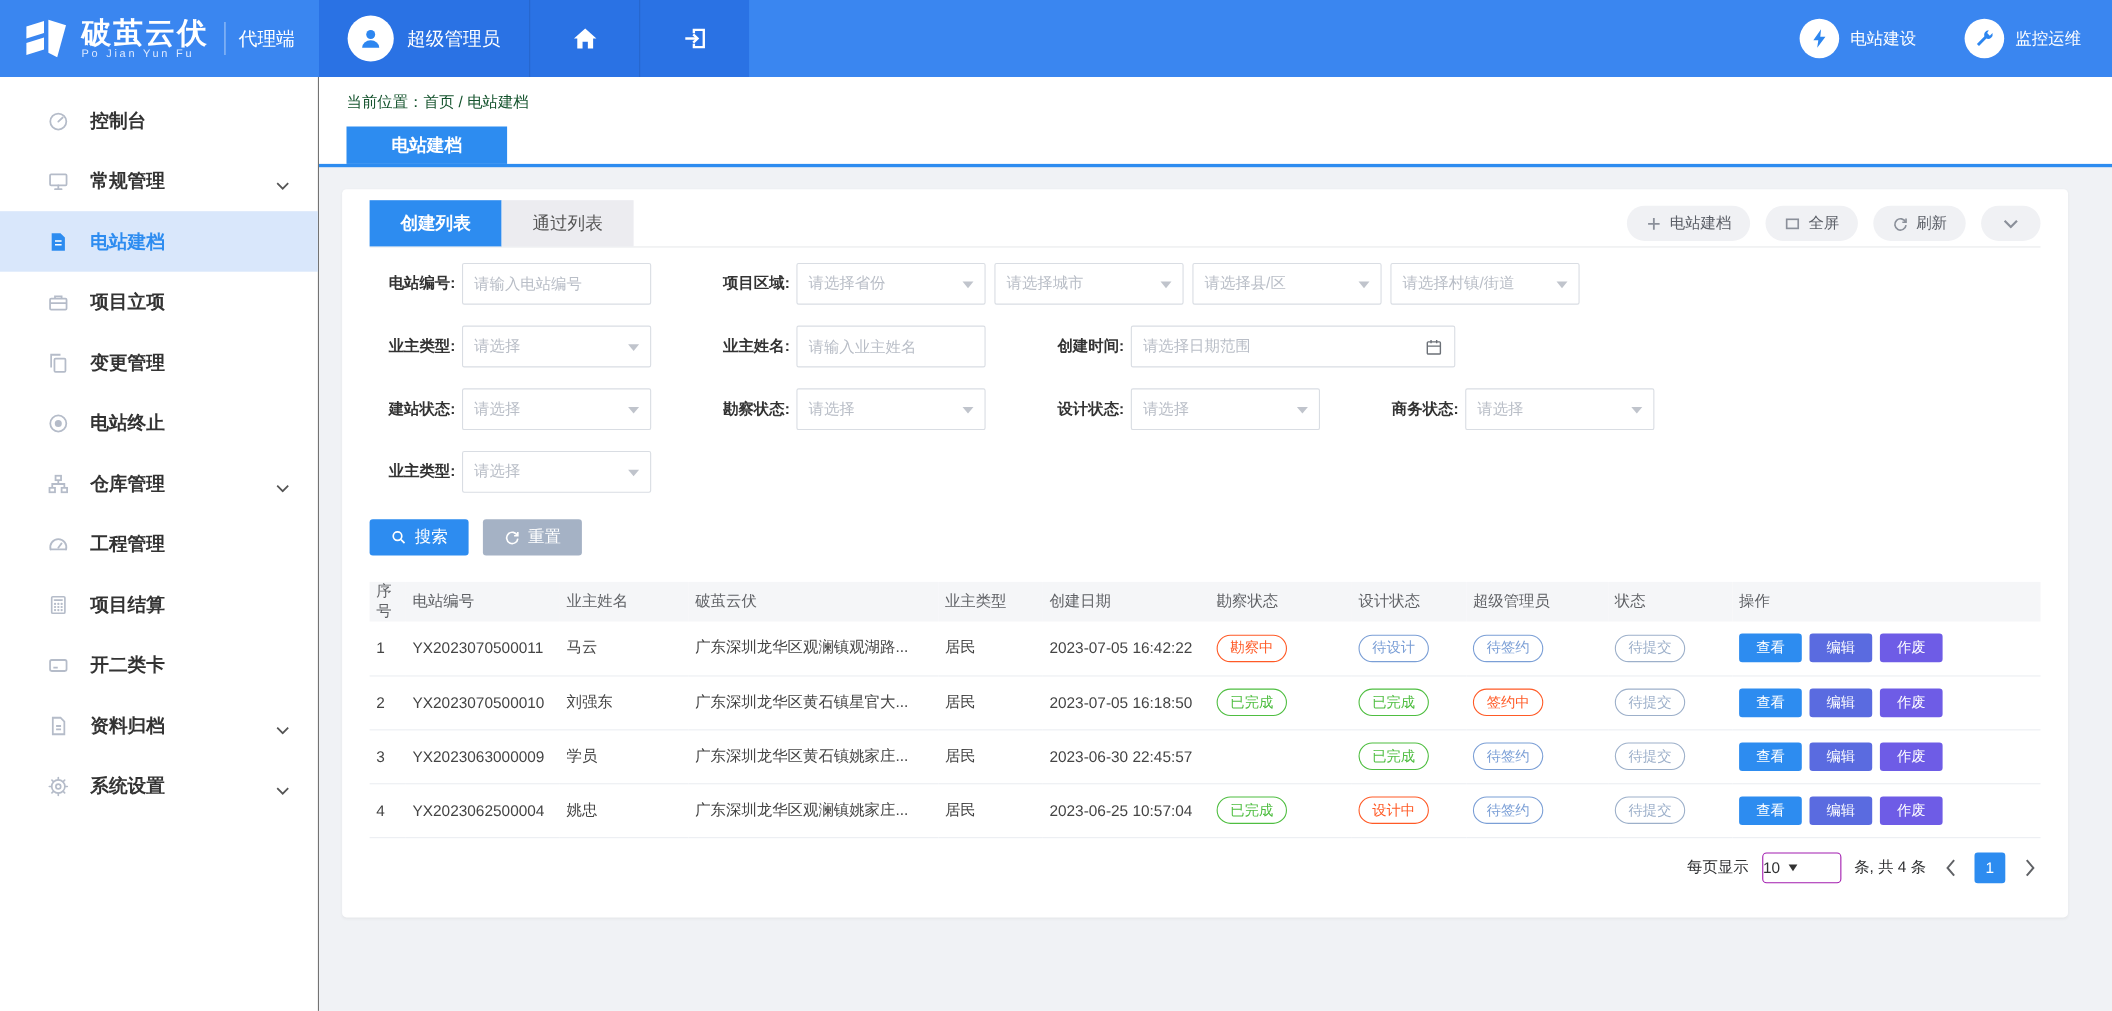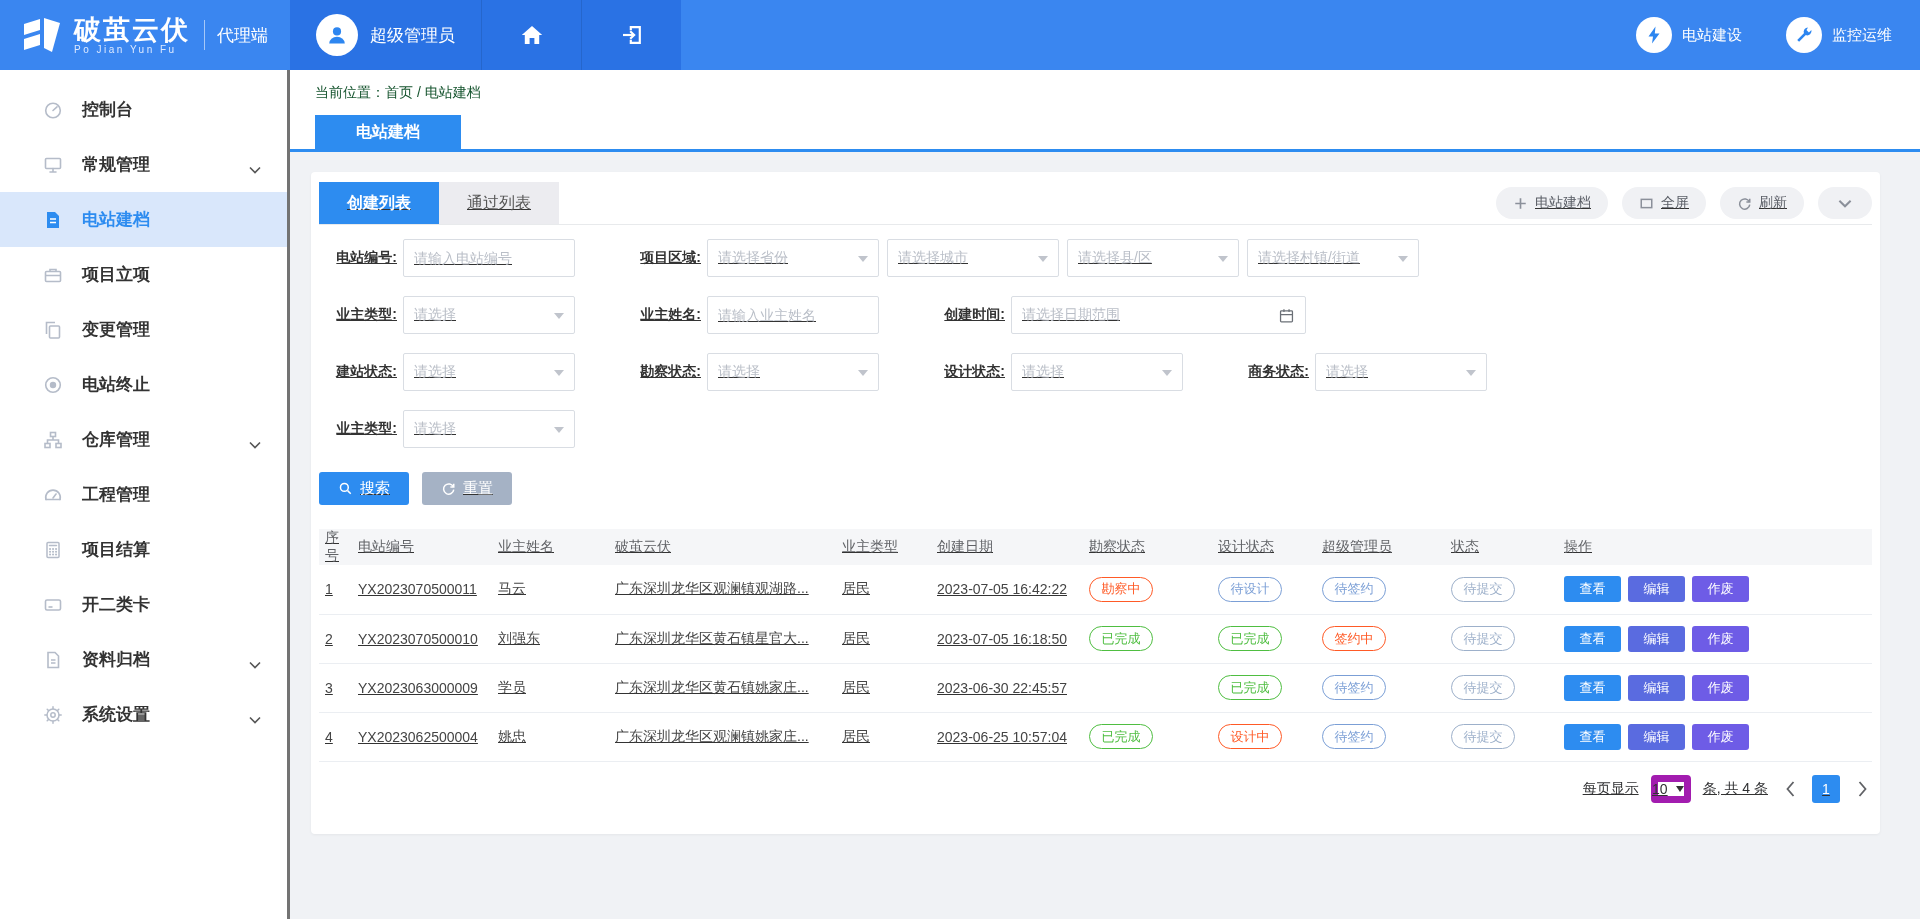--- a/index.html
+++ b/index.html
@@ -19,36 +19,36 @@
   .avatar { width:42px; height:42px; border-radius:50%; background:#fff; display:flex; align-items:center; justify-content:center; }
   .user-name { color:#fff; font-size:17px; }
   .icon-cell { width:100px; display:flex; align-items:center; justify-content:center; border-left:1px solid rgba(0,0,0,.10); }
   .hdr-spacer { flex:1; }
   .right-nav { display:flex; align-items:center; gap:44px; padding-right:28px; }
   .rn-item { display:flex; align-items:center; gap:10px; cursor:pointer; }
   .rn-circle { width:36px; height:36px; border-radius:50%; background:#fff; display:flex; align-items:center; justify-content:center; }
   .rn-label { color:#fff; font-size:15px; }
 
   
-  .sidebar { position:absolute; top:70px; left:0; width:290px; bottom:0; background:#fff; border-right:3px solid #737373; padding-top:12px; }
+  .sidebar { position:absolute; top:70px; left:0; width:290px; bottom:0; background:#fff; border-right:1px solid #737373; padding-top:12px; }
   .side-item { height:55px; display:flex; align-items:center; padding-left:42px; position:relative; cursor:pointer; }
   .side-item .s-icon { width:22px; height:22px; margin-right:18px; display:flex; align-items:center; justify-content:center; }
   .side-item .s-label { font-size:17px; font-weight:bold; color:#333; }
   .side-item.active { background:#d9e7fb; }
   .side-item.active .s-label { color:#2d8cf0; }
   .side-item .chev { position:absolute; right:26px; top:50%; margin-top:-5px; }
 
   
   .main { position:absolute; left:290px; top:70px; right:0; bottom:0; }
   .page-head { background:#fff; padding:14px 0 0 25px; }
   .breadcrumb { font-size:14px; color:#14532d; height:22px; }
   .page-tab { margin-top:9px; width:146px; height:34px; background:#2d8cf0; color:#fff; font-size:16px; font-weight:bold; display:flex; align-items:center; justify-content:center; cursor:pointer; }
   .blue-line { height:3px; background:#2d8cf0; }
 
-  .card { margin:20px 40px 0 21px; width:1569px; height:662px; background:#fff; border-radius:4px; box-shadow:0 1px 3px rgba(0,0,0,.05); padding:10px 8px 0;text-decoration:underline; }
+  .card { margin:20px 40px 0 21px; width:1569px; height:662px; background:#fff; border-radius:4px; box-shadow:0 1px 3px rgba(0,0,0,.05); padding:10px 25px 0; }
 
   .card-top { display:flex; justify-content:space-between; align-items:center; border-bottom:1px solid #e8eaec; }
   .tabs { display:flex; }
   .tab { width:120px; height:42px; display:flex; align-items:center; justify-content:center; font-size:16px; cursor:pointer; }
   .tab.active { background:#2d8cf0; color:#fff; font-weight:bold; }
   .tab.inactive { background:#ececf0; color:#555; }
   .top-actions { display:flex; align-items:center; gap:14px; }
   .pill-btn { height:32px; border-radius:16px; background:#f0f1f4; border:none; display:flex; align-items:center; gap:7px; padding:0 17px; font-size:14px; color:#5a5e66; cursor:pointer; font-family:inherit; }
   .pill-btn.round { padding:0 20px; }
 
@@ -83,21 +83,21 @@
   .pill[data-variant="gray"]   { color:#9db0ca; border-color:#9db0ca; }
   .pill:empty { display:none; }
   .ops { display:inline-flex; gap:7px; }
   .op-btn { width:57px; height:26px; border:none; border-radius:3px; color:#fff; font-size:13px; cursor:pointer; font-family:inherit; }
   .op-btn.view { background:#2d8cf0; }
   .op-btn.edit { background:#5a6be0; }
   .op-btn.void { background:#6e5ce6; }
 
   
   .pager { display:flex; justify-content:flex-end; align-items:center; gap:12px; margin-top:13px; font-size:14px; color:#303133; }
-  .psize { width:40px; height:28px; border:7px solid #a21caf; border-radius:4px; display:flex; align-items:center; justify-content:flex-end; gap:8px; background:#fff; cursor:pointer; }
+  .psize { width:72px; height:28px; border:1px solid #a21caf; border-radius:4px; display:flex; align-items:center; justify-content:flex-start; gap:8px; background:#fff; cursor:pointer; }
   .psize .caret-dark { width:0; height:0; border:4px solid transparent; border-top:6px solid #333; margin-top:5px; }
   .pg-chev { display:flex; align-items:center; justify-content:center; width:20px; height:28px; cursor:pointer; }
   .pg-num { width:28px; height:28px; background:#2d8cf0; border-radius:3px; color:#fff; display:flex; align-items:center; justify-content:center; cursor:pointer; }
 </style>
 </head>
 <body>
 
 <div class="header">
   <div class="logo-sec">
     <svg class="logo-mark" viewBox="0 0 44 44">

